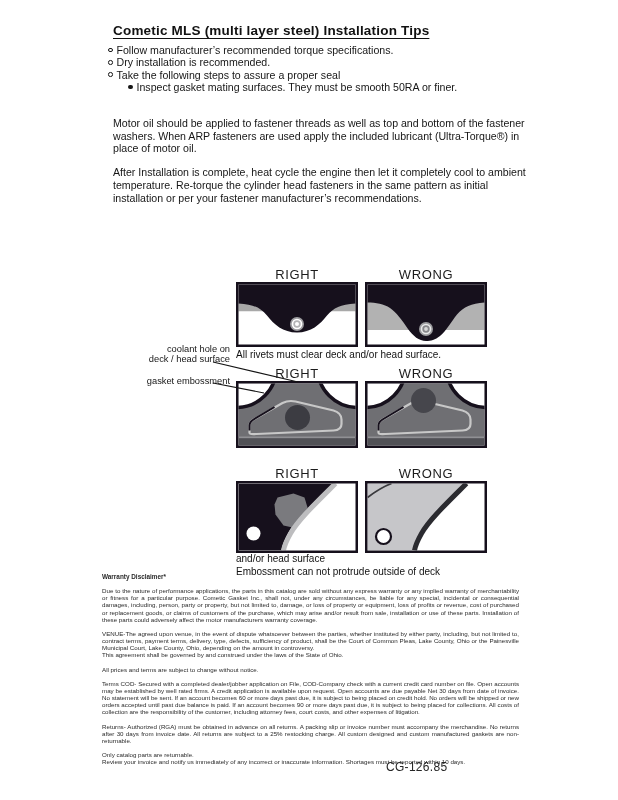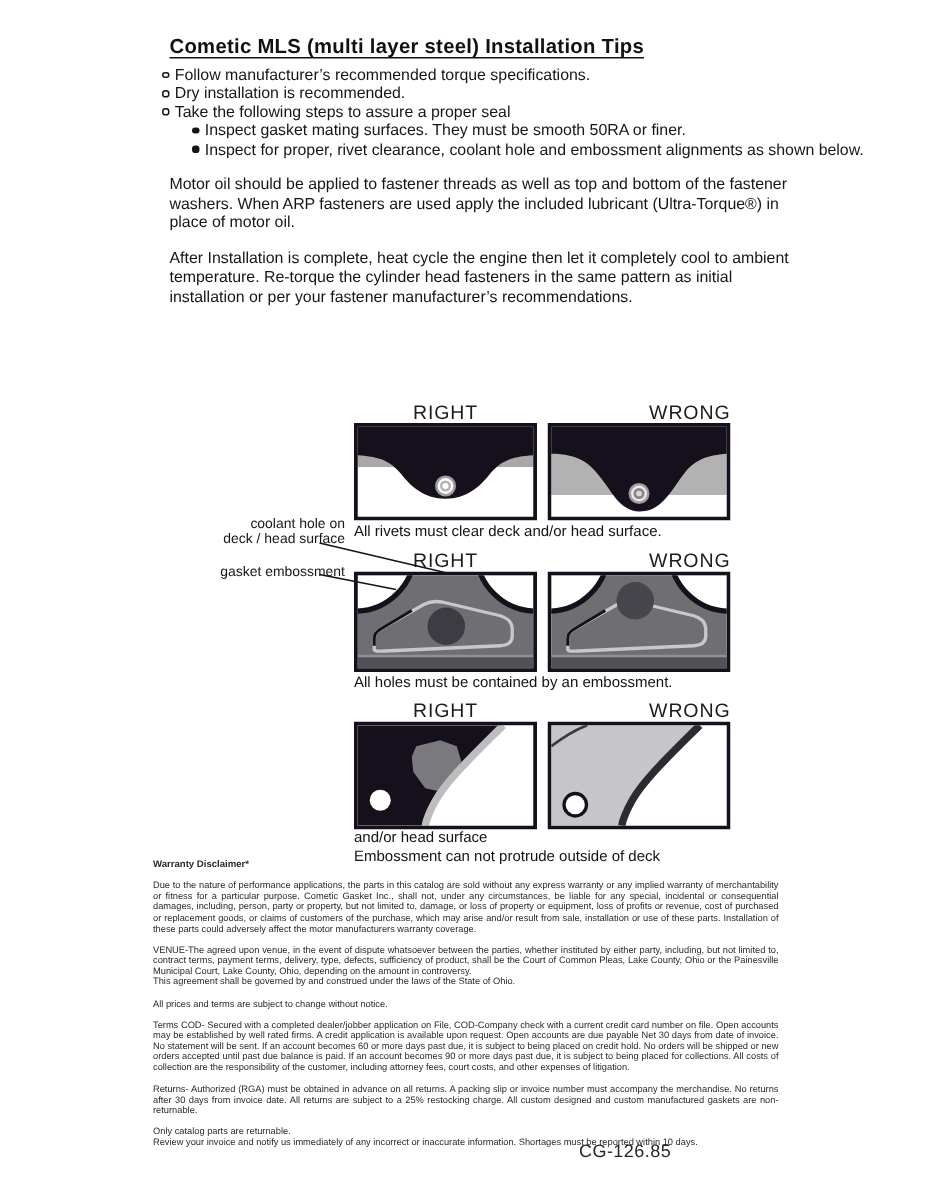--- a/index.html
+++ b/index.html
@@ -21,21 +21,21 @@
   .diesel { position:absolute; left:113px; top:117px; width:424px; font-size:10.6px;
             line-height:12.7px; color:#161616; }
   .diesel-h { font-size:12.5px; font-weight:bold; color:#111; margin-bottom:7px; }
   .dz-par { margin-bottom:11px; }
 
   .diagrams { position:absolute; left:236px; top:0; width:252px; }
   .dset { position:absolute; left:0; width:252px; }
   .dlabels { display:flex; height:14px;margin-top:36px; }
   .dlabel { width:122px; text-align:center; font-size:13px; font-weight:500;
             letter-spacing:0.6px; color:#1c1c1c; }
-  .dlabel + .dlabel { margin-left:7px;text-align:right; }
+  .dlabel + .dlabel { margin-left:7px; }
   .dpanels { display:flex; margin-top:1px; }
   .dpanels svg + svg { margin-left:7px; }
   .dcaption { margin-top:2px; font-size:10px; line-height:11px; color:#121212; }
 
   .side-label { position:absolute; left:108px; width:122px; text-align:right;
                 font-size:9.3px; line-height:9.8px; color:#161616; }
   .leader-lines { position:absolute; left:212px; top:356px; }
 
   .disclaimer { position:absolute; left:102px; top:573px; width:417px; font-size:6.2px;
                 line-height:7.15px; color:#2a2a2a; text-align:justify; }
@@ -62,24 +62,20 @@
       <span class="b-open"></span>
       <span>Dry installation is recommended.</span>
     </div>
     <div class="b-row">
       <span class="b-open"></span>
       <span>Take the following steps to assure a proper seal</span>
     </div>
     <div class="b-row sub">
       <span class="b-dot"></span>
       <span>Inspect gasket mating surfaces.  They must be smooth 50RA or finer.</span>
-    </div>
-    <div class="b-row sub">
-      <span class="b-dot"></span>
-      <span>Inspect for proper, rivet clearance, coolant hole and embossment alignments as shown below.</span>
     </div>
   </div>
 
   <div class="diesel">
     <div class="dz-par">Motor oil should be applied to fastener threads as well as top and bottom of the fastener washers. When ARP fasteners are used apply the included lubricant (Ultra-Torque®) in place of motor oil.</div>
     <div class="dz-par">After Installation is complete, heat cycle the engine then let it completely cool to ambient temperature. Re-torque the cylinder head fasteners in the same pattern as initial installation or per your fastener manufacturer’s recommendations.</div>
   </div>
 
   <div class="diagrams">
 
@@ -145,21 +141,20 @@
             <circle cx="119" cy="-16" r="40" fill="#ffffff" stroke="#16101c" stroke-width="3.5"></circle>
             <rect x="0" y="53" width="117" height="1.8" fill="#909094"></rect>
             <rect x="0" y="54.8" width="117" height="7.2" fill="#515156"></rect>
             <path d="M11,49.5 L11,42 Q11,38.5 15,36 L44,19.5 Q50,16.5 57,18 L95,27 Q103,29.5 103,36 L103,40.5 Q103,46.5 95,47 L18,50.5 Q11,51 11,49.5 Z" fill="none" stroke="#c8c8c8" stroke-width="2.2"></path>
             <path d="M11,47 L11,42 Q11,38.5 15,36 L36,23.5" fill="none" stroke="#16101c" stroke-width="2"></path>
             <circle cx="56" cy="17" r="12.5" fill="#46464c"></circle>
           </svg>
           <rect x="1.25" y="1.25" width="119.5" height="64.5" fill="none" stroke="#16101c" stroke-width="2.5"></rect>
         </svg>
       </div>
-      <div class="dcaption">All holes must be contained by an embossment.</div>
     </div>
 
     <div class="dset" style="top:430px">
       <div class="dlabels">
         <span class="dlabel">RIGHT</span>
         <span class="dlabel">WRONG</span>
       </div>
       <div class="dpanels">
         <svg width="122" height="72" viewBox="0 0 122 72">
           <svg x="2.5" y="2.5" width="117" height="67" viewBox="0 0 117 67">

